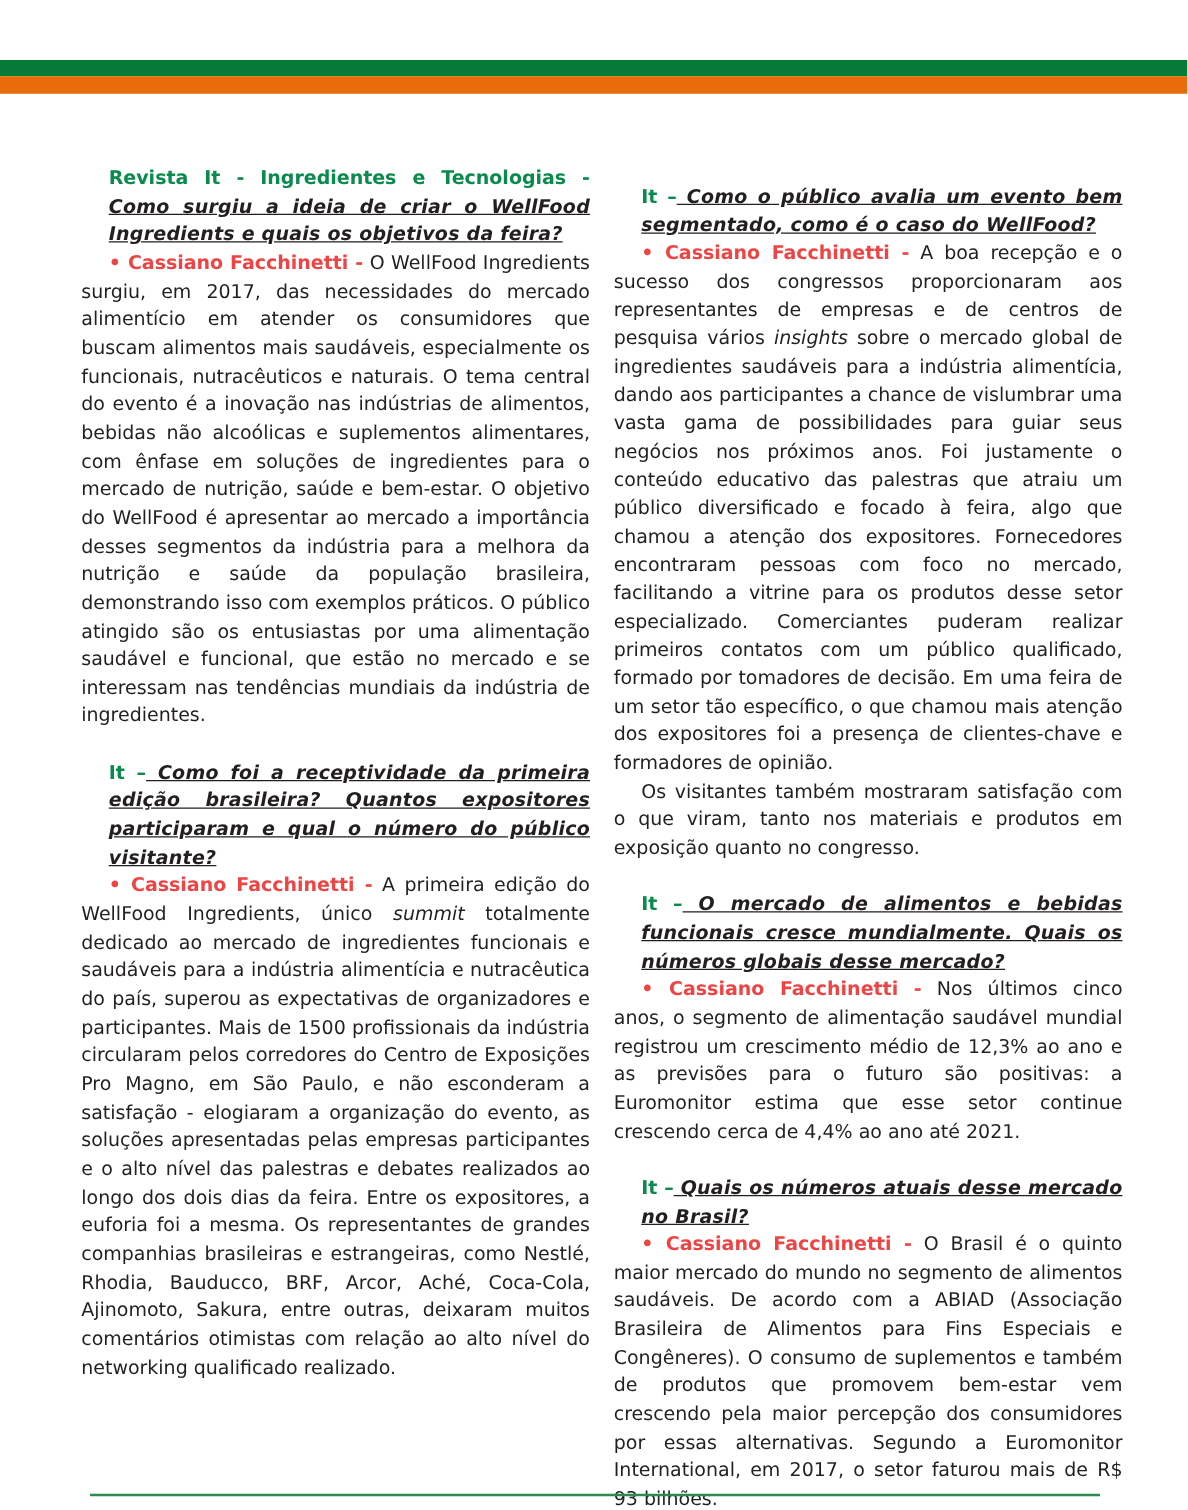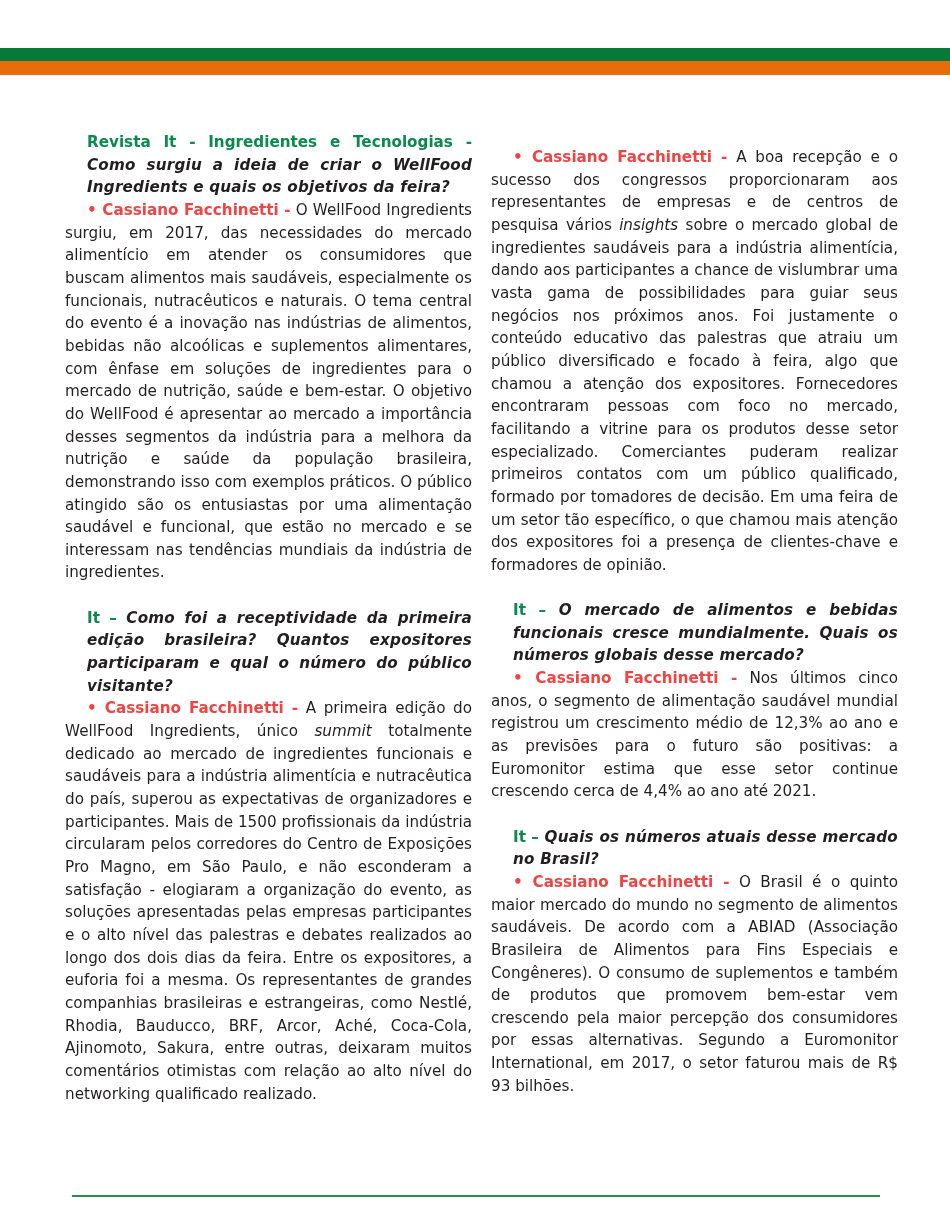--- a/index.html
+++ b/index.html
@@ -10,21 +10,21 @@
 
   .col { position: absolute; top: 131px; width: 407px; font-size: 15.2px; line-height: 22.65px; }
   .col.left { left: 65px; }
   .col.right { left: 491px; top: 146px; }
 
   .block { margin: 0 0 22.6px 0; }
   .q, .a { text-align: justify; margin: 0; }
   .q { font-weight: bold; font-style: italic; }
   .indent { padding-left: 22px; }
   .green { color: #0a8a4c; font-weight: bold; font-style: normal; }
-  .q .text { letter-spacing: 0.2px; }
+  .q .text { letter-spacing: 0.2px; text-decoration: underline; }
   .a p { margin: 0; text-indent: 22px; text-align: justify; }
   .a p + p { margin-top: 0; }
   .speaker { color: #ef4444; font-weight: bold; }
   em { }
 
   .footer-line { position: absolute; left: 72px; top: 1195px; width: 808px; height: 2px; background: #2e8b4f; }
   .page-num { position: absolute; left: 869px; top: 1227px; width: 81px; height: 25px; background: #077a37;
               color: #ffffff; font-family: "Liberation Sans", sans-serif; font-weight: bold; font-size: 20px;
               line-height: 24px; padding-left: 26px; box-sizing: border-box; }
 </style>
@@ -45,22 +45,24 @@
   <div class="block">
     <p class="q indent"><span class="green">It –</span><span class="text"> Como foi a receptividade da primeira edição brasileira? Quantos expositores participaram e qual o número do público visitante?</span></p>
     <div class="a">
       <p><span class="speaker">• Cassiano Facchinetti -</span><span> A primeira edição do WellFood Ingredients, único </span><em>summit</em><span> totalmente dedicado ao mercado de ingredientes funcionais e saudáveis para a indústria alimentícia e nutracêutica do país, superou as expectativas de organizadores e participantes. Mais de 1500 profissionais da indústria circularam pelos corredores do Centro de Exposições Pro Magno, em São Paulo, e não esconderam a satisfação - elogiaram a organização do evento, as soluções apresentadas pelas empresas participantes e o alto nível das palestras e debates realizados ao longo dos dois dias da feira. Entre os expositores, a euforia foi a mesma. Os representantes de grandes companhias brasileiras e estrangeiras, como Nestlé, Rhodia, Bauducco, BRF, Arcor, Aché, Coca-Cola, Ajinomoto, Sakura, entre outras, deixaram muitos comentários otimistas com relação ao alto nível do networking qualificado realizado.</span></p>
     </div>
   </div>
 </div>
 
 <div class="col right">
   <div class="block">
+    <p class="q indent"><span class="green">It –</span><span class="text"> Como o público avalia um evento bem segmentado, como é o caso do WellFood?</span></p>
     <div class="a">
       <p><span class="speaker">• Cassiano Facchinetti -</span><span> A boa recepção e o sucesso dos congressos proporcionaram aos representantes de empresas e de centros de pesquisa vários </span><em>insights</em><span> sobre o mercado global de ingredientes saudáveis para a indústria alimentícia, dando aos participantes a chance de vislumbrar uma vasta gama de possibilidades para guiar seus negócios nos próximos anos.  Foi justamente o conteúdo educativo das palestras que atraiu um público diversificado e focado à feira, algo que chamou a atenção dos expositores. Fornecedores encontraram pessoas com foco no mercado, facilitando a vitrine para os produtos desse setor especializado. Comerciantes puderam realizar primeiros contatos com um público qualificado, formado por tomadores de decisão. Em uma feira de um setor tão específico, o que chamou mais atenção dos expositores foi a presença de clientes-chave e formadores de opinião.</span></p>
+      <p>Os visitantes também mostraram satisfação com o que viram, tanto nos materiais e produtos em exposição quanto no congresso.</p>
     </div>
   </div>
 
   <div class="block">
     <p class="q indent"><span class="green">It –</span><span class="text"> O mercado de alimentos e bebidas funcionais cresce mundialmente. Quais os números globais desse mercado?</span></p>
     <div class="a">
       <p><span class="speaker">• Cassiano Facchinetti -</span><span> Nos últimos cinco anos, o segmento de alimentação saudável mundial registrou um crescimento médio de 12,3% ao ano e as previsões para o futuro são positivas: a Euromonitor estima que esse setor continue crescendo cerca de 4,4% ao ano até 2021.</span></p>
     </div>
   </div>
 

